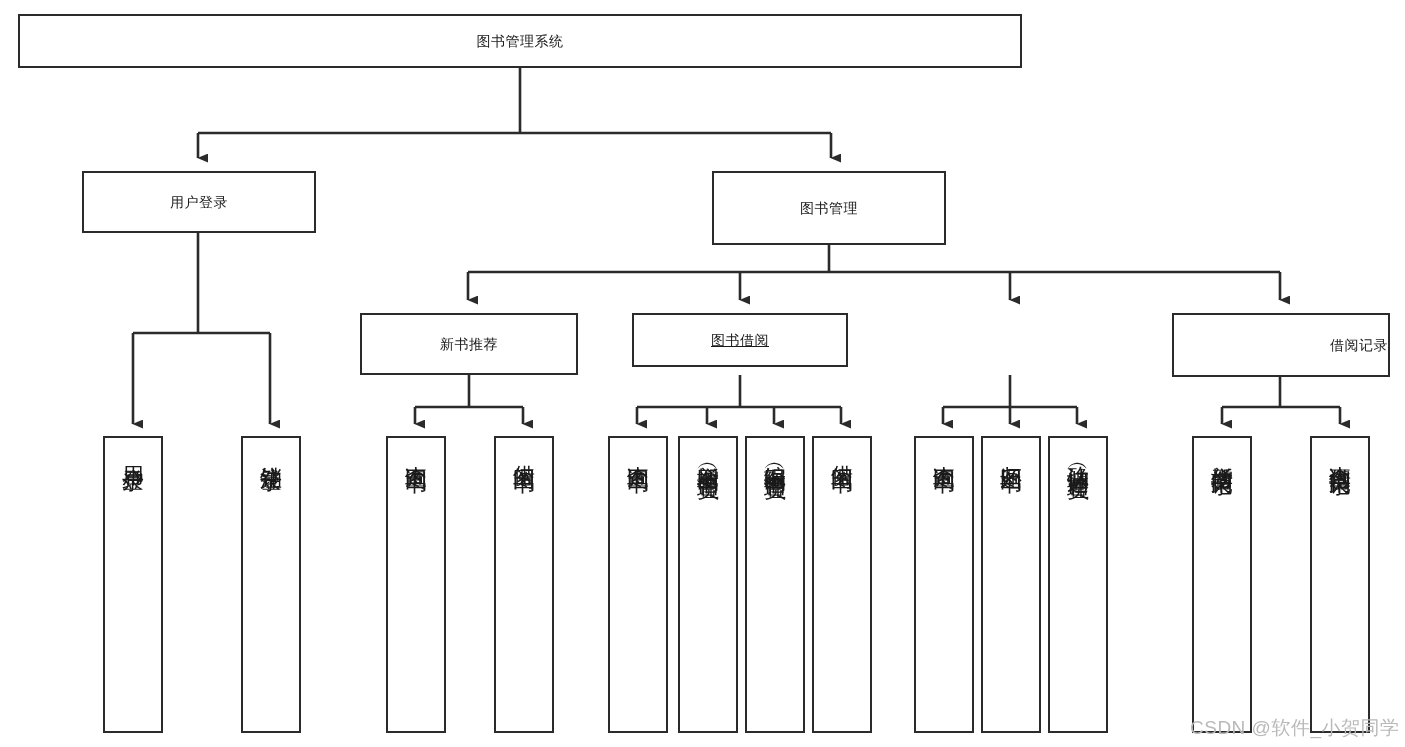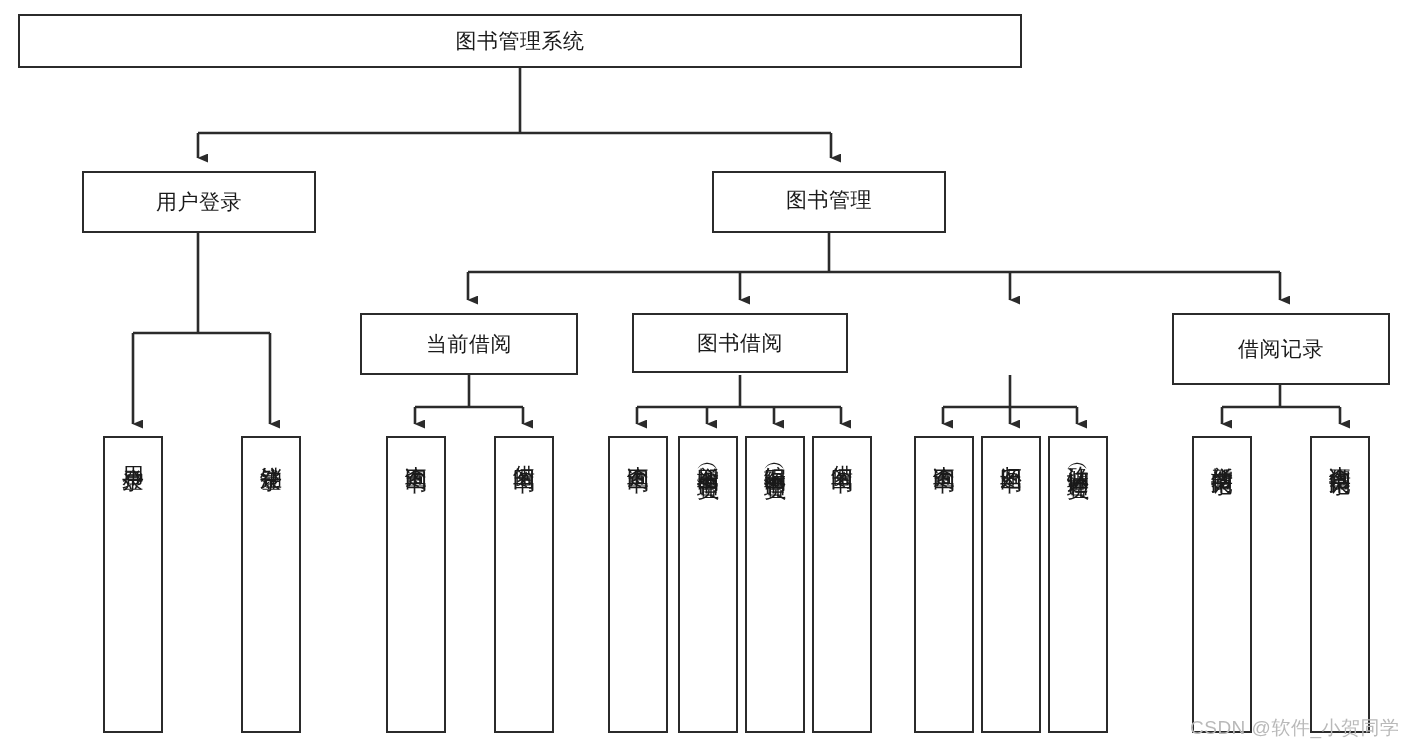--- a/index.html
+++ b/index.html
@@ -36,21 +36,21 @@
     z-index: 2;
   }
   .node .label {
     display: block;
     text-align: center;
     line-height: 1.18;
     letter-spacing: 0.5px;
   }
   .node.horiz .label {
     writing-mode: horizontal-tb;
-    font-size: 21px;
+    font-size: 14px;
   }
   .node.vert {
     align-items: flex-start;
     padding-top: 10px;
   }
   .node.vert .label {
     writing-mode: vertical-rl;
     text-orientation: upright;
     font-size: 22px;
     line-height: 1.1;
@@ -125,31 +125,31 @@
     </g>
   </svg>
 
   <div class="node horiz" style="left:18px; top:14px; width:1004px; height:54px;">
     <span class="label">图书管理系统</span>
   </div>
 
   <div class="node horiz" style="left:82px; top:171px; width:234px; height:62px;">
     <span class="label">用户登录</span>
   </div>
-  <div class="node horiz" style="left:712px; top:171px; width:234px; height:62px;font-family:Liberation Mono, monospace;">
+  <div class="node horiz" style="left:712px; top:171px; width:234px; height:74px;">
     <span class="label">图书管理</span>
   </div>
 
   <div class="node horiz" style="left:360px; top:313px; width:218px; height:62px;">
-    <span class="label">当前借阅</span>
+    <span class="label">新书推荐</span>
   </div>
-  <div class="node horiz" style="left:632px; top:313px; width:216px; height:60px;">
+  <div class="node horiz" style="left:632px; top:313px; width:216px; height:54px;text-decoration:underline;">
     <span class="label">图书借阅</span>
   </div>
-  <div class="node horiz" style="left:1172px; top:313px; width:218px; height:72px;">
+  <div class="node horiz" style="left:1172px; top:313px; width:218px; height:64px;justify-content:flex-end;">
     <span class="label">借阅记录</span>
   </div>
 
   <div class="node vert" style="left:103px; top:436px; width:60px; height:297px;">
     <span class="label">用户登录</span>
   </div>
   <div class="node vert" style="left:241px; top:436px; width:60px; height:297px;">
     <span class="label">注销登录</span>
   </div>
 

